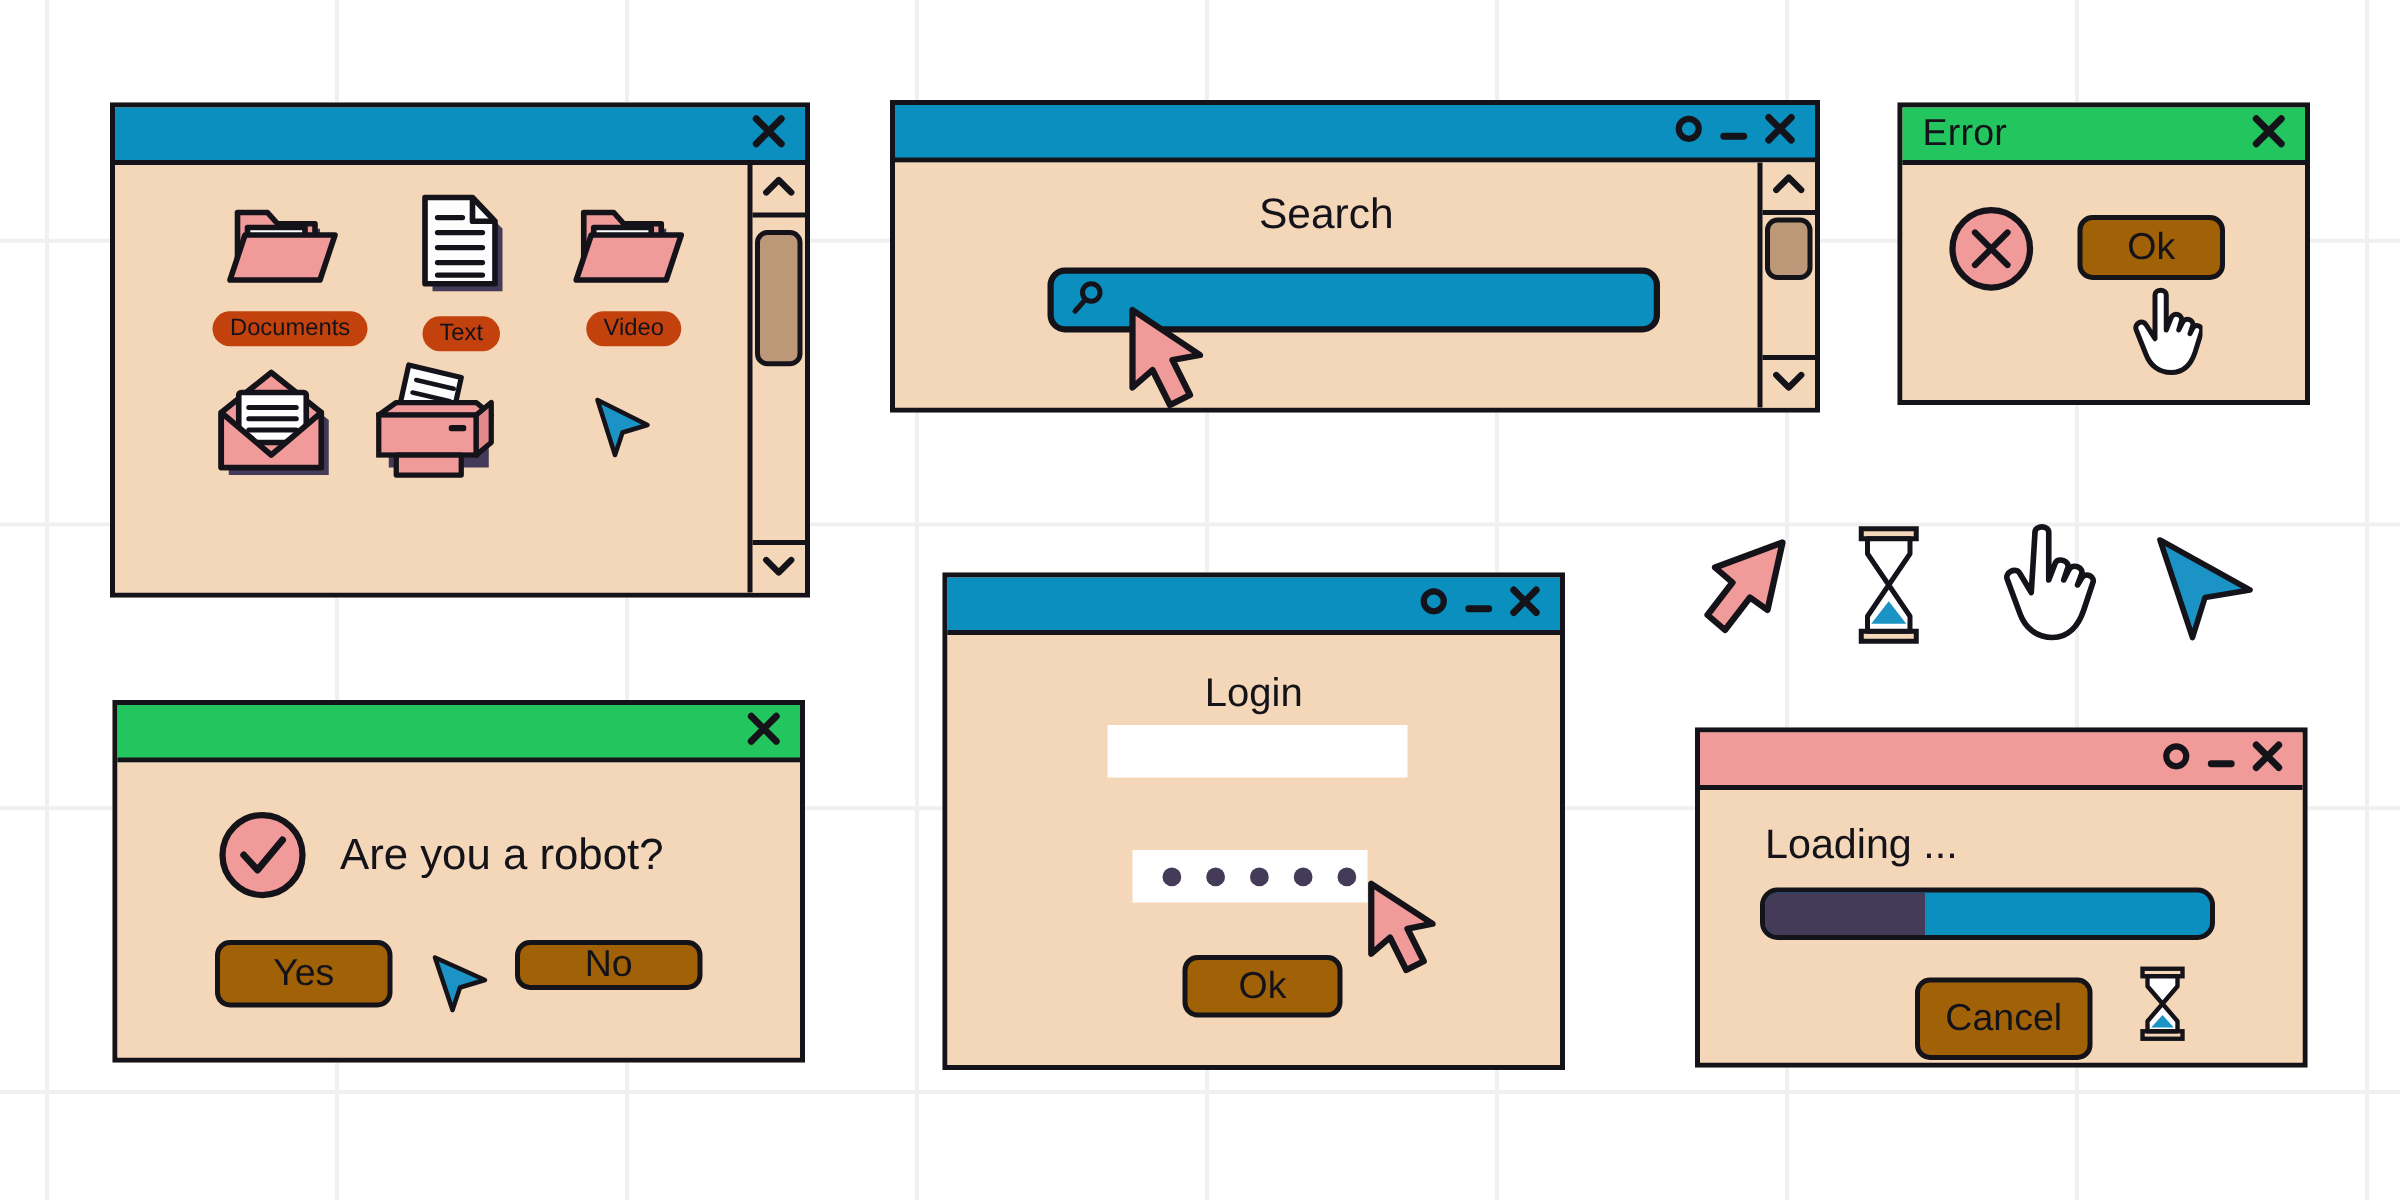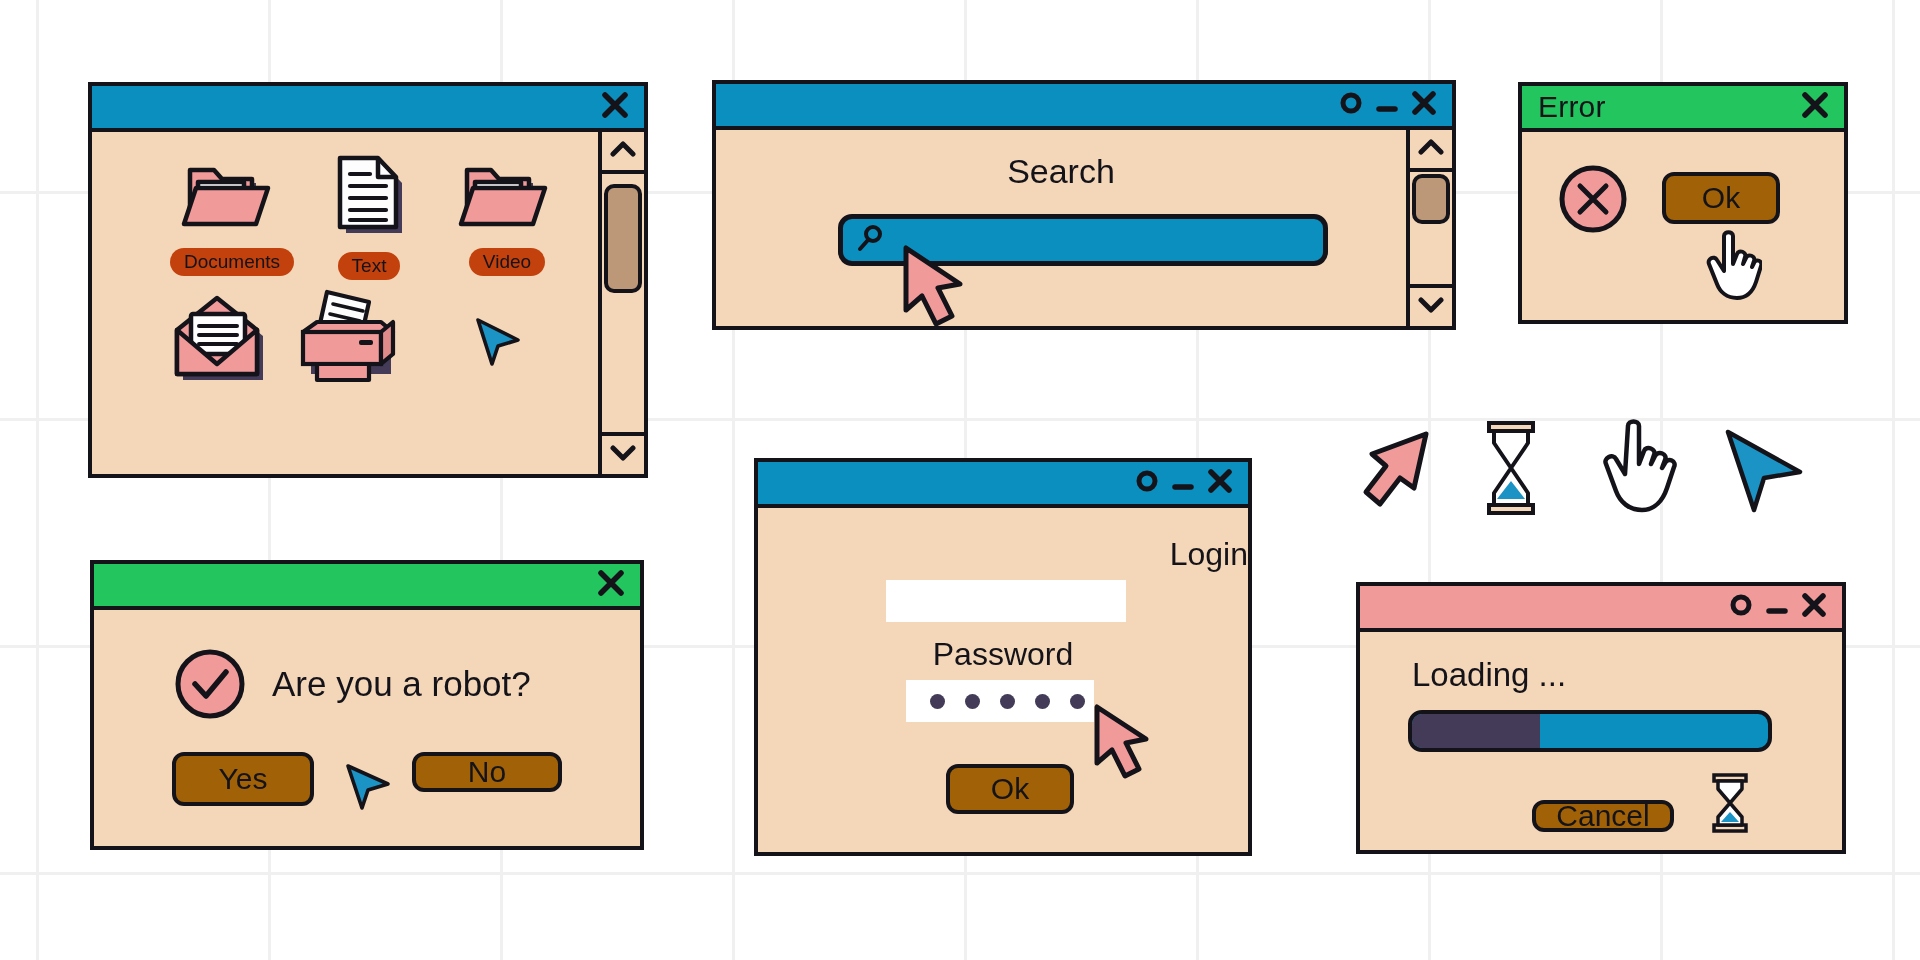--- a/index.html
+++ b/index.html
@@ -419,25 +419,24 @@
         </span>
         <span class="ctl">
           <svg width="28" height="28" viewBox="0 0 28 28">
               <path d="M5 5 L23 23 M23 5 L5 23" stroke="#15131a" stroke-width="5.5" stroke-linecap="round"></path>
             </svg>
         </span>
       </div>
     </div>
 
     <div class="body" style="height:344px;">
-      <div class="label-text" style="position:absolute; left:0; right:0; top:28px; text-align:right; font-size:32px;">Login</div>
+      <div class="label-text" style="position:absolute; left:0; right:0; top:28px; text-align:center; font-size:32px;">Login</div>
 
       <div class="field" style="position:absolute; left:128px; top:72px; width:240px; height:42px;"></div>
 
-      <div class="label-text" style="position:absolute; left:0; right:0; top:128px; text-align:center; font-size:32px;">Password</div>
 
       <div class="field" style="position:absolute; left:148px; top:172px; width:188px; height:42px;">
         <div class="pwd-dots">
           <span class="dot"></span>
           <span class="dot"></span>
           <span class="dot"></span>
           <span class="dot"></span>
           <span class="dot"></span>
         </div>
       </div>
@@ -476,21 +475,21 @@
       </div>
     </div>
 
     <div class="body" style="height:218px;">
       <div class="label-text" style="position:absolute; left:52px; top:24px; font-size:33px;">Loading ...</div>
 
       <div class="progress" style="position:absolute; left:48px; top:78px; width:364px; height:42px;">
         <div class="progress-fill" style="width:36%;"></div>
       </div>
 
-      <div class="btn" style="position:absolute; left:172px; top:150px; width:142px; height:32px;margin-top:18px;">Cancel</div>
+      <div class="btn" style="position:absolute; left:172px; top:150px; width:142px; height:66px;">Cancel</div>
 
       <span class="cursor-abs" style="left:348px; top:140px;">
         <svg width="44" height="62" viewBox="0 0 44 62">
           <rect x="6" y="3" width="32" height="6" fill="#f4d6b8" stroke="#15131a" stroke-width="3.5"></rect>
           <rect x="6" y="53" width="32" height="6" fill="#f4d6b8" stroke="#15131a" stroke-width="3.5"></rect>
           <path d="M10 9 h24 v8 l-12 14 l12 14 v8 h-24 v-8 l12 -14 l-12 -14 z" fill="#ffffff" stroke="#15131a" stroke-width="3.5" stroke-linejoin="round"></path>
           <path d="M22 40 l9 10 h-18 z" fill="#1b93c4"></path>
         </svg>
       </span>
     </div>

